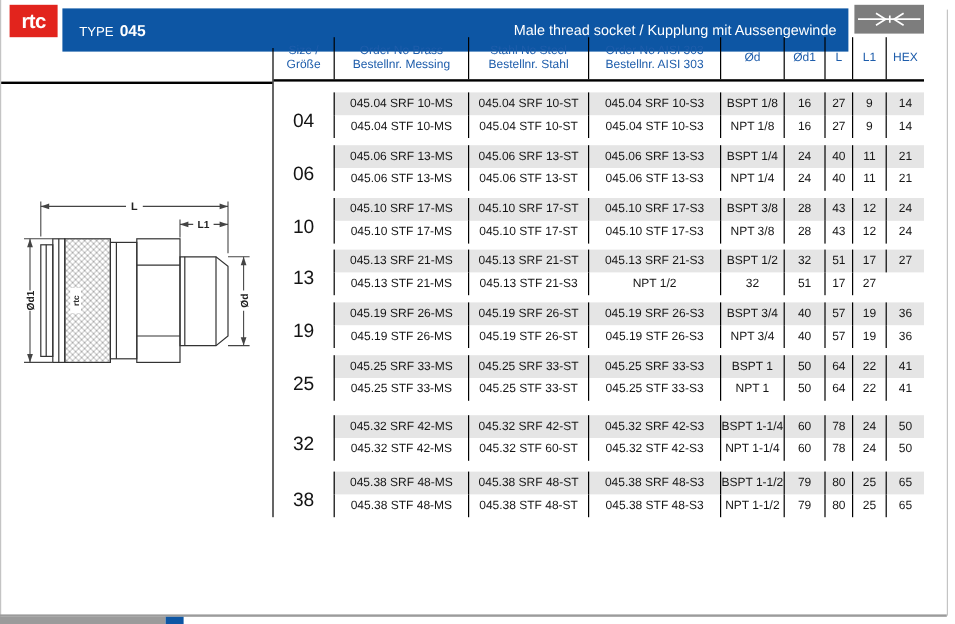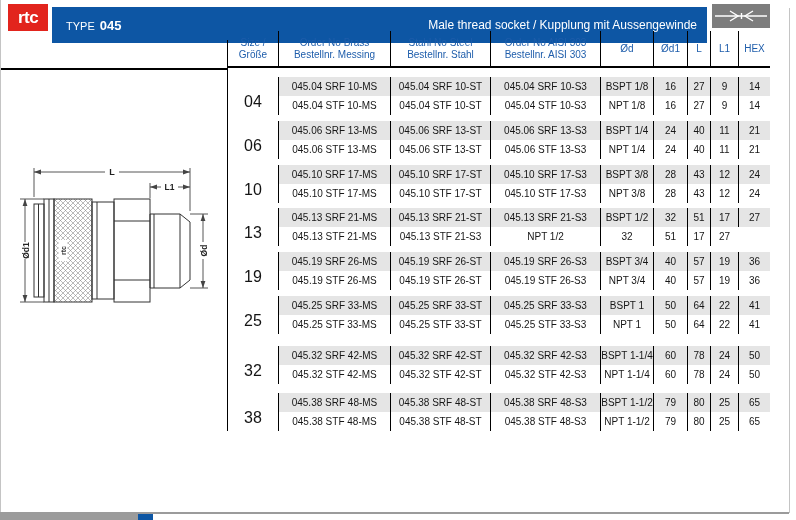--- a/index.html
+++ b/index.html
@@ -293,21 +293,21 @@
         <div class="size-cell">32</div>
         <div class="c gray">045.32 SRF 42-MS</div>
         <div class="c gray">045.32 SRF 42-ST</div>
         <div class="c gray">045.32 SRF 42-S3</div>
         <div class="c gray">BSPT 1-1/4</div>
         <div class="c gray">60</div>
         <div class="c gray">78</div>
         <div class="c gray">24</div>
         <div class="c gray">50</div>
         <div class="c">045.32 STF 42-MS</div>
-        <div class="c">045.32 STF 42-ST</div>
+        <div class="c">045.32 STF 60-ST</div>
         <div class="c">045.32 STF 42-S3</div>
         <div class="c">NPT 1-1/4</div>
         <div class="c">60</div>
         <div class="c">78</div>
         <div class="c">24</div>
         <div class="c">50</div>
       </div>
       <div class="group" style="top: 393px;">
         <div class="size-cell">38</div>
         <div class="c gray">045.38 SRF 48-MS</div>

